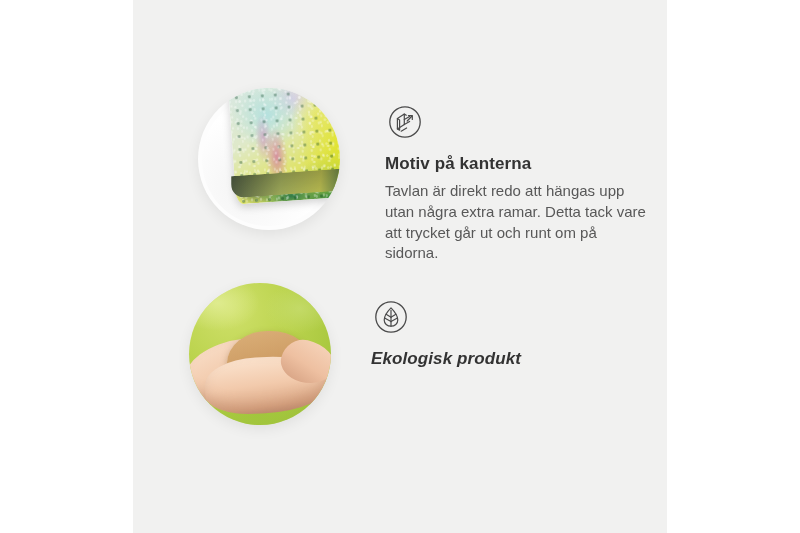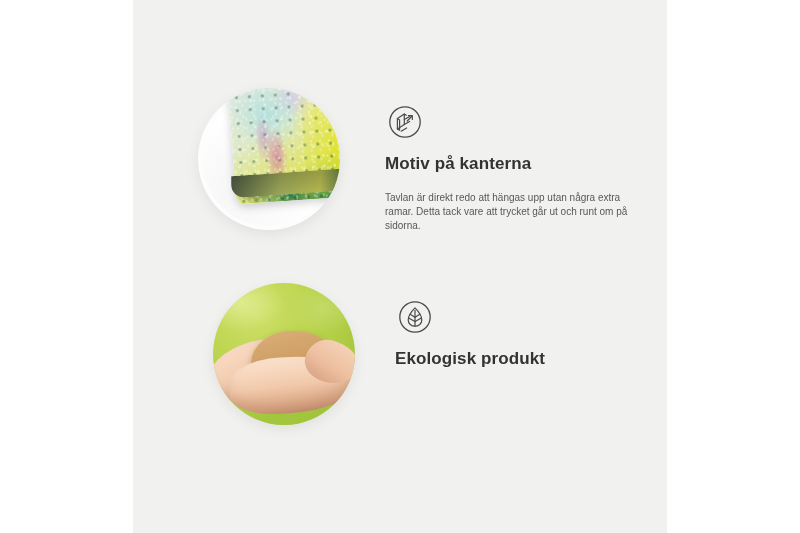--- a/index.html
+++ b/index.html
@@ -235,22 +235,22 @@
 
   .feature-title {
     margin: 12px 0 0 0;
     font-size: 17px;
     font-weight: 600;
     color: #333333;
     letter-spacing: .1px;
     line-height: 1.2;
   }
   .feature-desc {
-    margin: 17px 0 0 0;
-    font-size: 10px;
+    margin: 7px 0 0 0;
+    font-size: 15px;
     font-weight: 400;
     color: #585858;
     line-height: 1.38;
     max-width: 262px;
     white-space: pre-line;
   }
 </style>
 </head>
 <body>
 
@@ -279,21 +279,21 @@
         <path d="M16.2 29.2 L21.6 26.0"></path>
         <path d="M22.2 19.0 L27.0 14.0"></path>
         <polyline points="23.4,13.6 27.3,13.6 27.3,17.4"></polyline>
       </svg>
 
       <div class="feature-title">Motiv på kanterna</div>
       <div class="feature-desc">Tavlan är direkt redo att hängas upp utan några extra ramar. Detta tack vare att trycket går ut och runt om på sidorna.</div>
     </div>
   </div>
 
-  <div class="feature two" style="left:143px;">
+  <div class="feature two" style="left:119px;font-style:italic;">
 
     <div class="photo-circle photo-woodchips" style="left:70px;">
       <div class="blur-grass"></div>
       <div class="hand-back"></div>
       <div class="chips"></div>
       <div class="hand-front"></div>
       <div class="fingers"></div>
     </div>
 
     <div class="feature-body">

